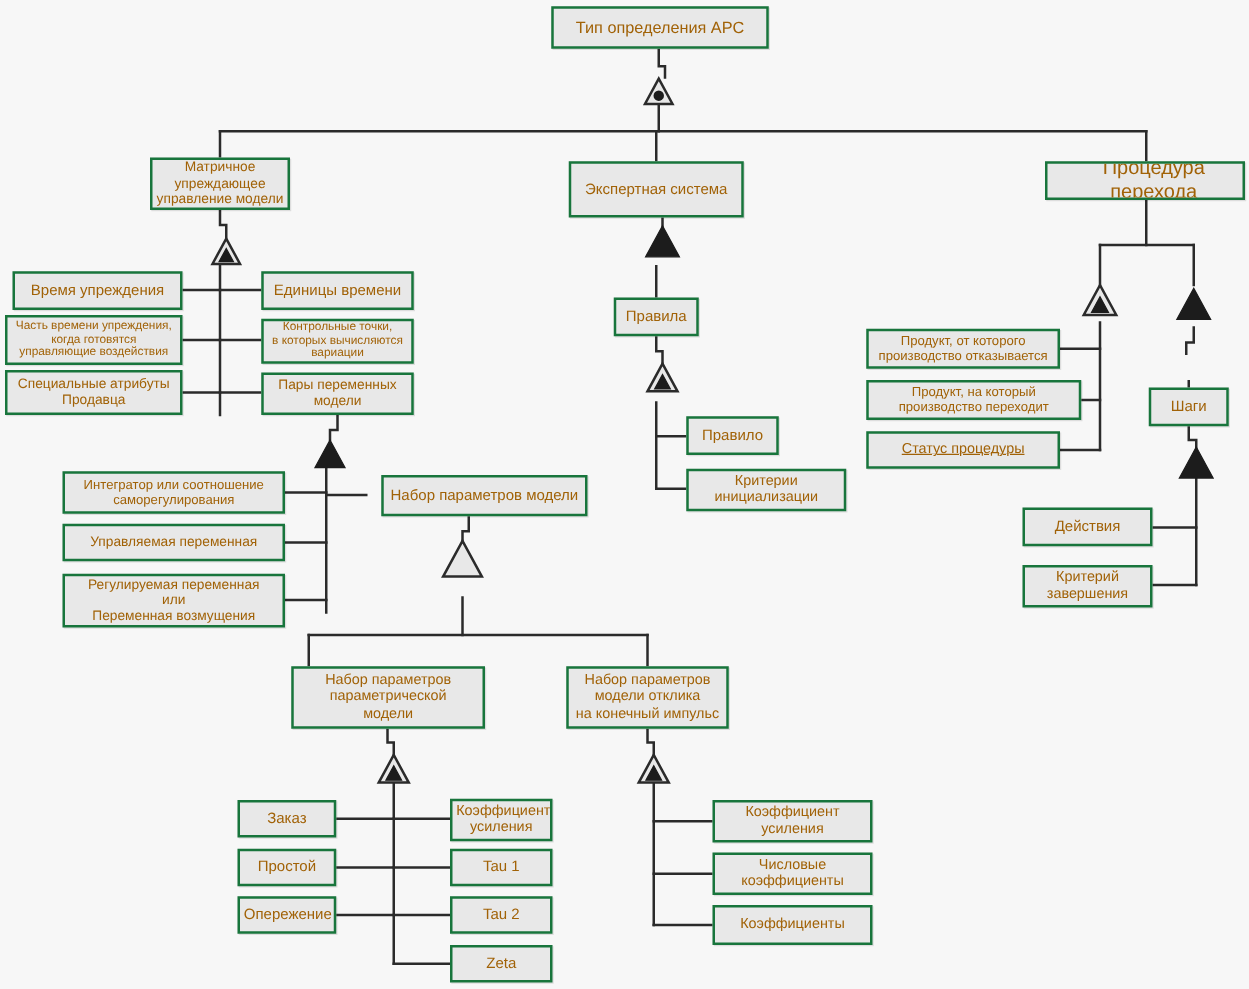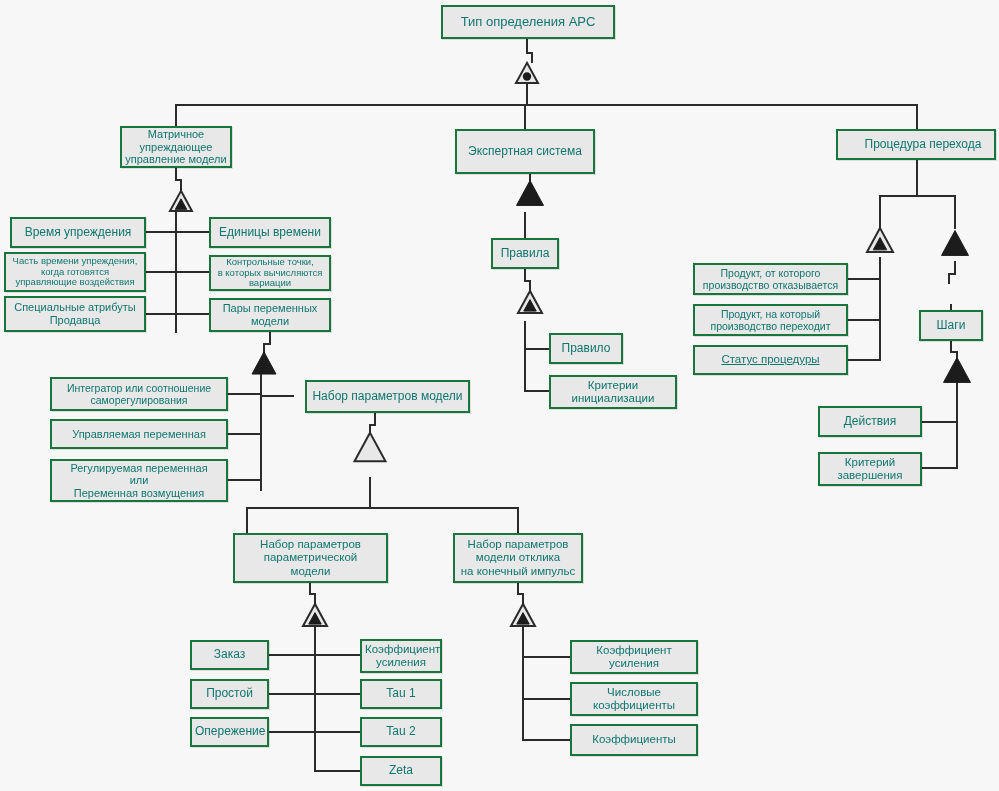--- a/index.html
+++ b/index.html
@@ -7,21 +7,21 @@
   body{font-family:"Liberation Sans","DejaVu Sans",sans-serif;}
   #stage{position:relative;width:999px;height:791px;background:#f7f7f7;overflow:hidden;}
   #wires{position:absolute;left:0;top:0;width:999px;height:791px;}
   .node{
     position:absolute;
     box-sizing:border-box;
     background:#e8e8e8;
     border:2px solid #0f172a;
     display:flex;align-items:center;justify-content:center;
     text-align:center;
-    color:#0f766e;
+    color:#a16207;
     line-height:1.15;
     box-shadow:1px 1px 0 rgba(0,0,0,0.10);
     white-space:pre-line;
     padding:1px 3px;
     overflow:hidden;
   }
   .node span{display:block;width:100%;}
 </style>
 </head>
 <body>
@@ -126,21 +126,21 @@
       <g>
         <polygon points="957,357.58 943.5,382.42 970.5,382.42" fill="#1c1c1c" stroke="#1c1c1c" stroke-width="1" stroke-linejoin="miter"></polygon>
       </g>
     </svg>
   <div id="nodes">
       <div class="node" style="left: 441px; top: 5px; width: 174px; height: 34px; font-size: 13px; background: rgb(232, 232, 232); border-color: rgb(24, 117, 60);"><span>Тип определения APC</span></div>
       <div class="node" style="left: 120px; top: 126px; width: 112px; height: 42px; font-size: 11px; background: rgb(232, 232, 232); border-color: rgb(24, 117, 60);"><span>Матричное
 упреждающее
 управление модели</span></div>
       <div class="node" style="left: 455px; top: 129px; width: 140px; height: 45px; font-size: 12px; background: rgb(232, 232, 232); border-color: rgb(24, 117, 60);"><span>Экспертная система</span></div>
-      <div class="node" style="left: 836px; top: 129px; width: 160px; height: 31px; font-size: 12px; background: rgb(232, 232, 232); border-color: rgb(24, 117, 60); padding-left: 17px;"><span>Процедура перехода</span></div>
+      <div class="node" style="left: 836px; top: 129px; width: 160px; height: 31px; font-size: 16px; background: rgb(232, 232, 232); border-color: rgb(24, 117, 60); padding-left: 17px;"><span>Процедура перехода</span></div>
       <div class="node" style="left: 10px; top: 217px; width: 136px; height: 31px; font-size: 12px; background: rgb(232, 232, 232); border-color: rgb(24, 117, 60);"><span>Время упреждения</span></div>
       <div class="node" style="left: 209px; top: 217px; width: 122px; height: 31px; font-size: 12px; background: rgb(232, 232, 232); border-color: rgb(24, 117, 60);"><span>Единицы времени</span></div>
       <div class="node" style="left: 4px; top: 252px; width: 142px; height: 40px; font-size: 9.5px; background: rgb(232, 232, 232); border-color: rgb(24, 117, 60);"><span>Часть времени упреждения,
 когда готовятся
 управляющие воздействия</span></div>
       <div class="node" style="left: 209px; top: 255px; width: 122px; height: 36px; font-size: 9.5px; background: rgb(232, 232, 232); border-color: rgb(24, 117, 60);"><span>Контрольные точки,
 в которых вычисляются
 вариации</span></div>
       <div class="node" style="left: 4px; top: 296px; width: 142px; height: 36px; font-size: 11px; background: rgb(232, 232, 232); border-color: rgb(24, 117, 60);"><span>Специальные атрибуты
 Продавца</span></div>
@@ -171,21 +171,21 @@
 усиления</span></div>
       <div class="node" style="left: 570px; top: 682px; width: 128px; height: 34px; font-size: 11.5px; background: rgb(232, 232, 232); border-color: rgb(24, 117, 60);"><span>Числовые
 коэффициенты</span></div>
       <div class="node" style="left: 570px; top: 724px; width: 128px; height: 32px; font-size: 11.5px; background: rgb(232, 232, 232); border-color: rgb(24, 117, 60);"><span>Коэффициенты</span></div>
       <div class="node" style="left: 491px; top: 238px; width: 68px; height: 31px; font-size: 12px; background: rgb(232, 232, 232); border-color: rgb(24, 117, 60);"><span>Правила</span></div>
       <div class="node" style="left: 549px; top: 333px; width: 74px; height: 31px; font-size: 12px; background: rgb(232, 232, 232); border-color: rgb(24, 117, 60);"><span>Правило</span></div>
       <div class="node" style="left: 549px; top: 375px; width: 128px; height: 34px; font-size: 11.5px; background: rgb(232, 232, 232); border-color: rgb(24, 117, 60);"><span>Критерии
 инициализации</span></div>
       <div class="node" style="left: 693px; top: 263px; width: 155px; height: 32px; font-size: 10.5px; background: rgb(232, 232, 232); border-color: rgb(24, 117, 60);"><span>Продукт, от которого
 производство отказывается</span></div>
-      <div class="node" style="left: 693px; top: 304px; width: 155px; height: 32px; font-size: 10.5px; background: rgb(232, 232, 232); border-color: rgb(24, 117, 60);"><span>Продукт, на который
+      <div class="node" style="left: 693px; top: 304px; width: 172px; height: 32px; font-size: 10.5px; background: rgb(232, 232, 232); border-color: rgb(24, 117, 60);"><span>Продукт, на который
 производство переходит</span></div>
       <div class="node" style="left: 693px; top: 345px; width: 155px; height: 30px; font-size: 11.5px; background: rgb(232, 232, 232); border-color: rgb(24, 117, 60); text-decoration: underline;"><span>Статус процедуры</span></div>
       <div class="node" style="left: 919px; top: 310px; width: 64px; height: 31px; font-size: 12px; background: rgb(232, 232, 232); border-color: rgb(24, 117, 60);"><span>Шаги</span></div>
       <div class="node" style="left: 818px; top: 406px; width: 104px; height: 31px; font-size: 12px; background: rgb(232, 232, 232); border-color: rgb(24, 117, 60);"><span>Действия</span></div>
       <div class="node" style="left: 818px; top: 452px; width: 104px; height: 34px; font-size: 11.5px; background: rgb(232, 232, 232); border-color: rgb(24, 117, 60);"><span>Критерий
 завершения</span></div>
     </div>
 </div>
 
 </body></html>

